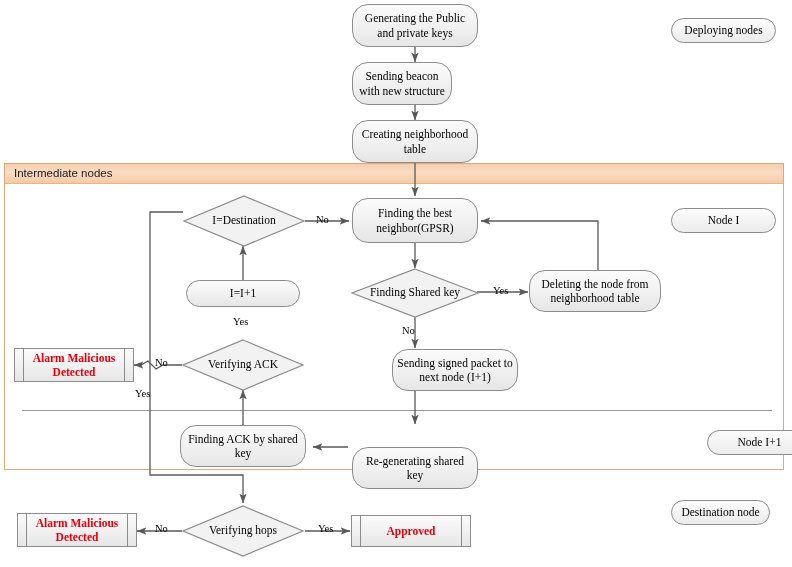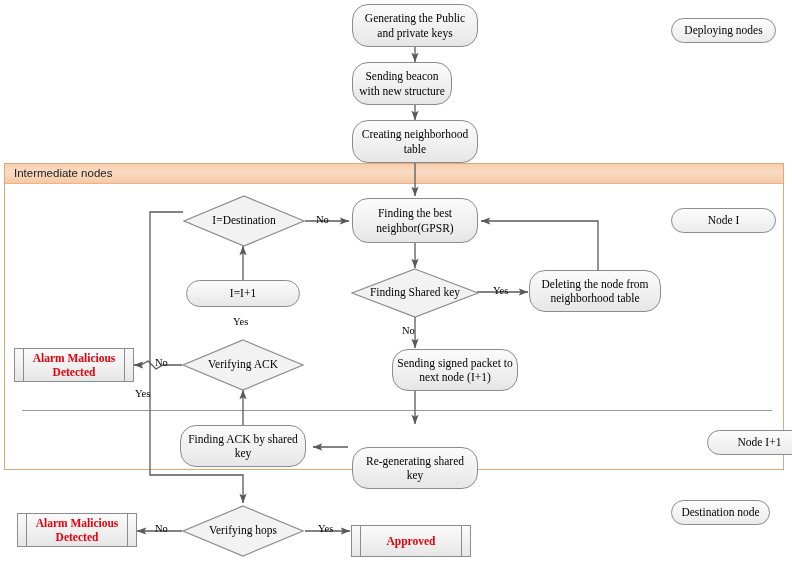--- a/index.html
+++ b/index.html
@@ -223,21 +223,21 @@
   </div>
 
   <div class="predef" style="left:14px; top:348px; width:120px; height:34px;">
     <span>Alarm Malicious Detected</span>
   </div>
 
   <div class="predef" style="left:17px; top:513px; width:120px; height:34px;">
     <span>Alarm Malicious Detected</span>
   </div>
 
-  <div class="predef" style="left:351px; top:515px; width:120px; height:32px;margin-top:10px;">
+  <div class="predef" style="left:351px; top:515px; width:120px; height:32px;">
     <span>Approved</span>
   </div>
 
   <div class="decision" style="left:183px; top:195px; width:122px; height:52px;">
     <svg width="122" height="52">
       <polygon points="61,1 121,26 61,51 1,26" fill="#f2f2f2" stroke="#8c8c8c" stroke-width="1.2"></polygon>
     </svg>
     <div class="dlabel">I=Destination</div>
   </div>
 

